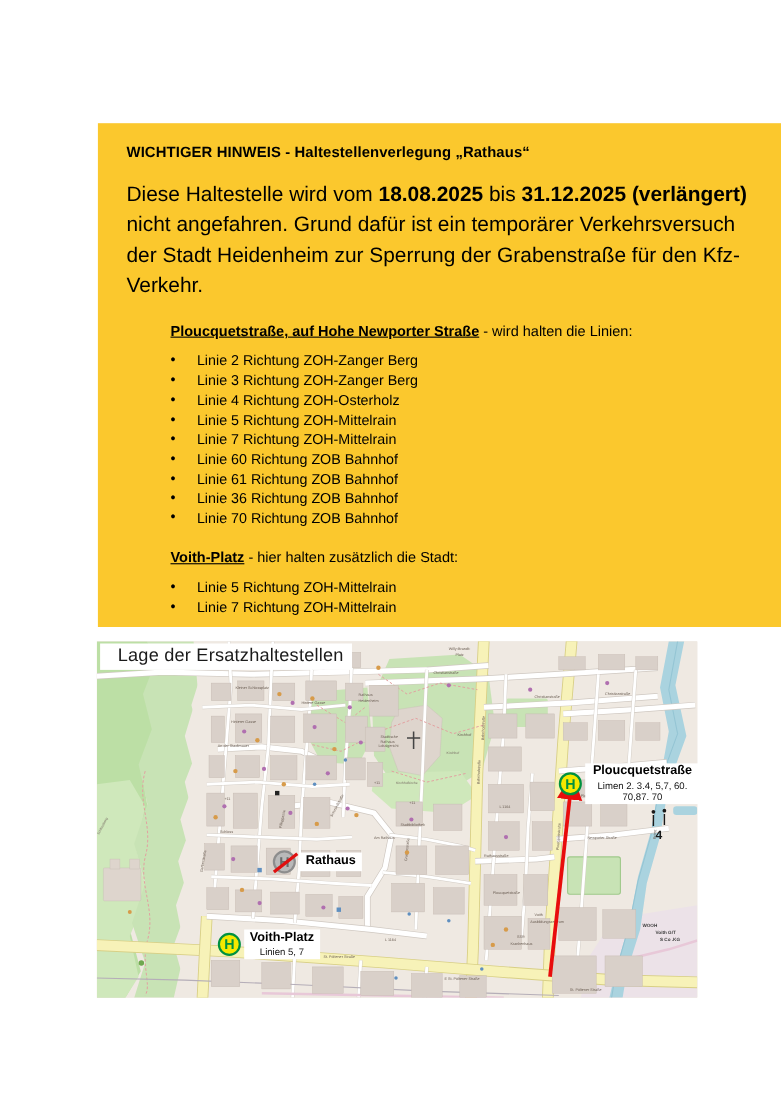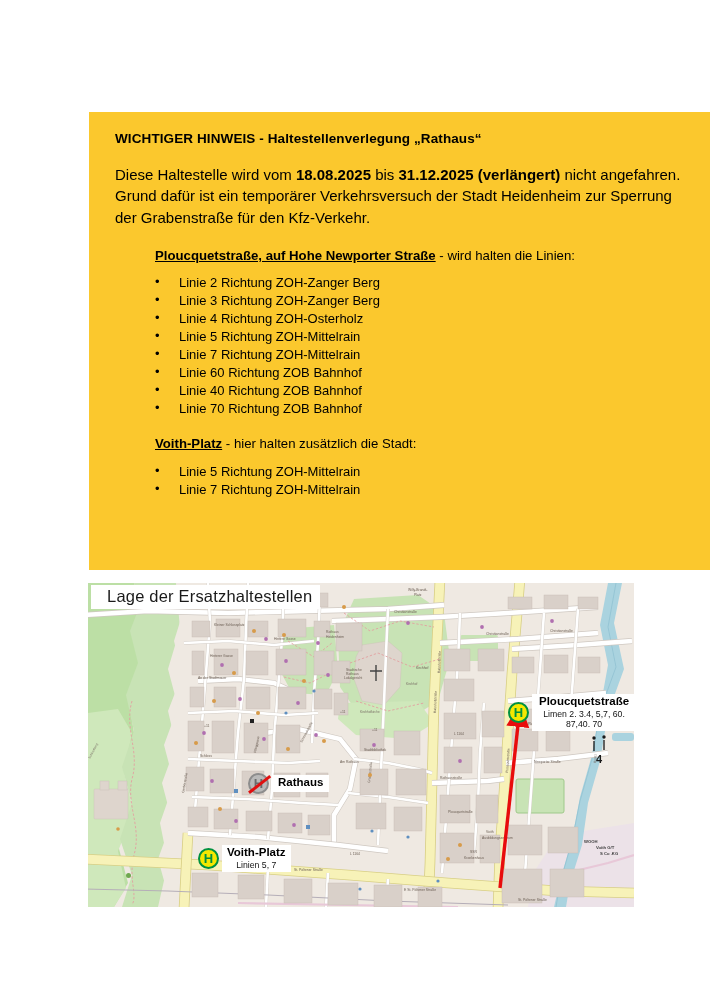--- a/index.html
+++ b/index.html
@@ -29,21 +29,21 @@
   }
   #notice-title {
     font-size: 13.5px;
     font-weight: bold;
     color: #000;
     letter-spacing: 0.1px;
     margin: 4px 0 0 0;
     line-height: 1.3;
   }
   .para {
-    font-size: 15px;
+    font-size: 19px;
     color: #000;
     line-height: 1.45;
     margin: 16px 0 0 0;
   }
   .para b { font-weight: bold; }
   .sect-head {
     font-size: 13.2px;
     color: #000;
     line-height: 1.45;
     margin: 17px 0 0 0;
@@ -182,21 +182,22 @@
 
   <p class="sect-head"><span class="u">Ploucquetstraße, auf Hohe Newporter Straße</span><span> -  wird halten die Linien:</span></p>
 
   <ul class="lines">
     <li>Linie 2 Richtung ZOH-Zanger Berg</li>
     <li>Linie 3 Richtung ZOH-Zanger Berg</li>
     <li>Linie 4 Richtung ZOH-Osterholz</li>
     <li>Linie 5 Richtung ZOH-Mittelrain</li>
     <li>Linie 7 Richtung ZOH-Mittelrain</li>
     <li>Linie 60 Richtung ZOB Bahnhof</li>
-    <li>Linie 40 Richtung ZOB Bahnhof</li>
+    <li>Linie 61 Richtung ZOB Bahnhof</li>
+    <li>Linie 36 Richtung ZOB Bahnhof</li>
     <li>Linie 70 Richtung ZOB Bahnhof</li>
   </ul>
 
   <p class="sect-head"><span class="u">Voith-Platz</span><span> -  hier halten zusätzlich die Stadt:</span></p>
 
   <ul class="lines">
     <li>Linie 5 Richtung ZOH-Mittelrain</li>
     <li>Linie 7 Richtung ZOH-Mittelrain</li>
   </ul>
 </div>
@@ -554,21 +555,21 @@
     </marker>
   </defs>
   <line x1="12" y1="188" x2="31" y2="16" stroke="#E80C0C" stroke-width="3.4" marker-end="url(#ahead)"></line>
 </svg>
 
 <div class="stop" id="stop-ploucquet">
   <div class="hsign">H</div>
   <div class="stop-label">
     <span class="stop-name">Ploucquetstraße</span>
     <span class="stop-lines">Limen 2. 3.4, 5,7, 60.</span>
-    <span class="stop-lines">87,40. 70</span>
+    <span class="stop-lines">70,87. 70</span>
   </div>
 </div>
 
 <div class="stop" id="stop-rathaus">
   <div class="hsign disabled">H</div>
   <div class="stop-label">
     <span class="stop-name">Rathaus</span>
   </div>
 </div>
 

